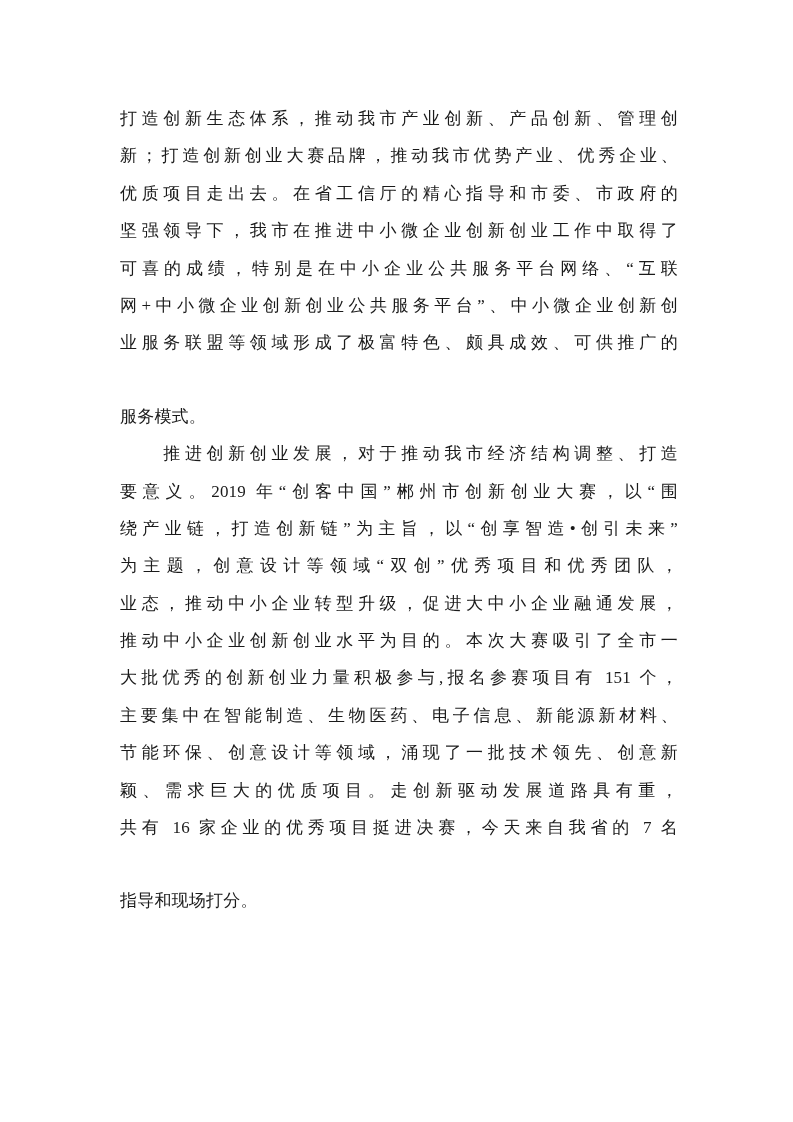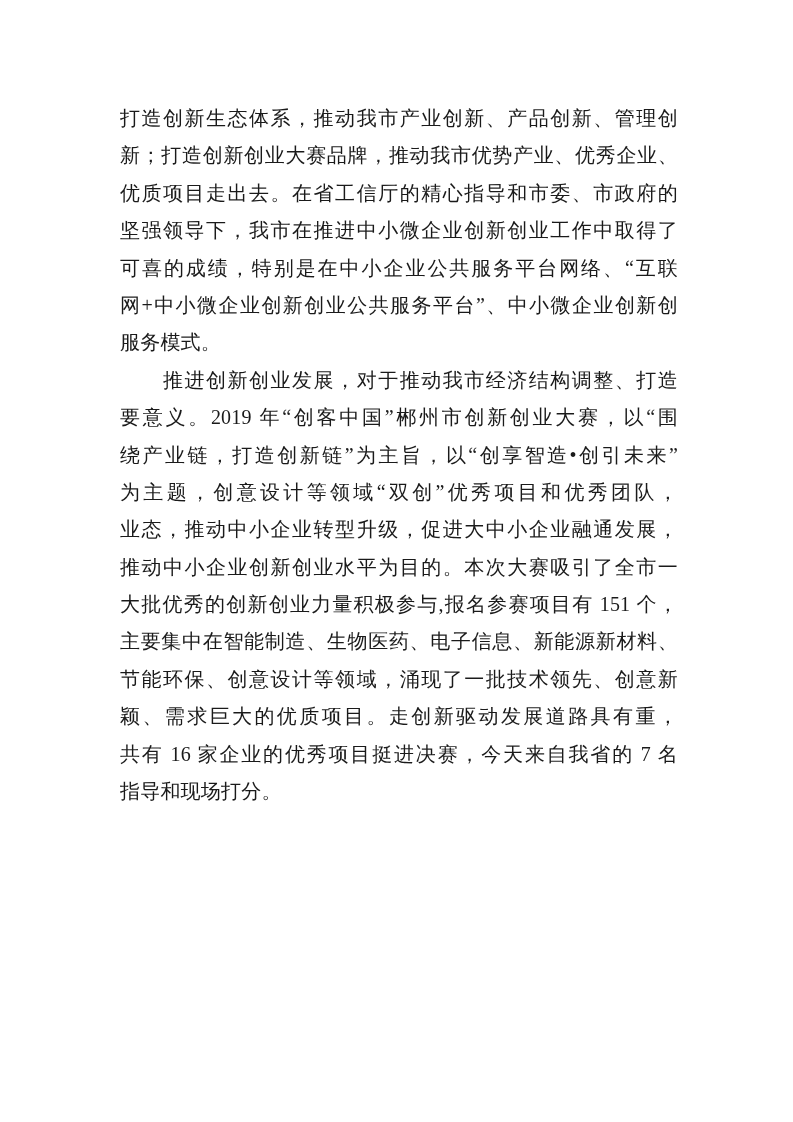--- a/index.html
+++ b/index.html
@@ -18,42 +18,44 @@
   .content {
     position: absolute;
     left: 120px;
     top: 100px;
     width: 558px;
     color: #1a1a1a;
   }
   .line {
     height: 37.4px;
     line-height: 37.4px;
-    font-size: 20px;
+    font-size: 17px;
     text-align: justify;
     text-align-last: justify;
     white-space: normal;
     letter-spacing: 0.2px;
     font-family: Liberation Serif, serif;
   }
   .line.para-end {
     text-align-last: left;
+    margin-top: 36px;
   }
 </style>
 </head>
 <body>
 
 <div class="page">
   <div class="content">
     <div class="line">打造创新生态体系，推动我市产业创新、产品创新、管理创</div>
     <div class="line">新；打造创新创业大赛品牌，推动我市优势产业、优秀企业、</div>
     <div class="line">优质项目走出去。在省工信厅的精心指导和市委、市政府的</div>
     <div class="line">坚强领导下，我市在推进中小微企业创新创业工作中取得了</div>
     <div class="line">可喜的成绩，特别是在中小企业公共服务平台网络、“互联</div>
     <div class="line">网+中小微企业创新创业公共服务平台”、中小微企业创新创</div>
+    <div class="line">业服务联盟等领域形成了极富特色、颇具成效、可供推广的</div>
     <div class="line para-end">服务模式。</div>
     <div class="line">　　推进创新创业发展，对于推动我市经济结构调整、打造</div>
     <div class="line">要意义。2019 年“创客中国”郴州市创新创业大赛，以“围</div>
     <div class="line">绕产业链，打造创新链”为主旨，以“创享智造•创引未来”</div>
     <div class="line">为主题，创意设计等领域“双创”优秀项目和优秀团队，</div>
     <div class="line">业态，推动中小企业转型升级，促进大中小企业融通发展，</div>
     <div class="line">推动中小企业创新创业水平为目的。本次大赛吸引了全市一</div>
     <div class="line">大批优秀的创新创业力量积极参与,报名参赛项目有 151 个，</div>
     <div class="line">主要集中在智能制造、生物医药、电子信息、新能源新材料、</div>
     <div class="line">节能环保、创意设计等领域，涌现了一批技术领先、创意新</div>

